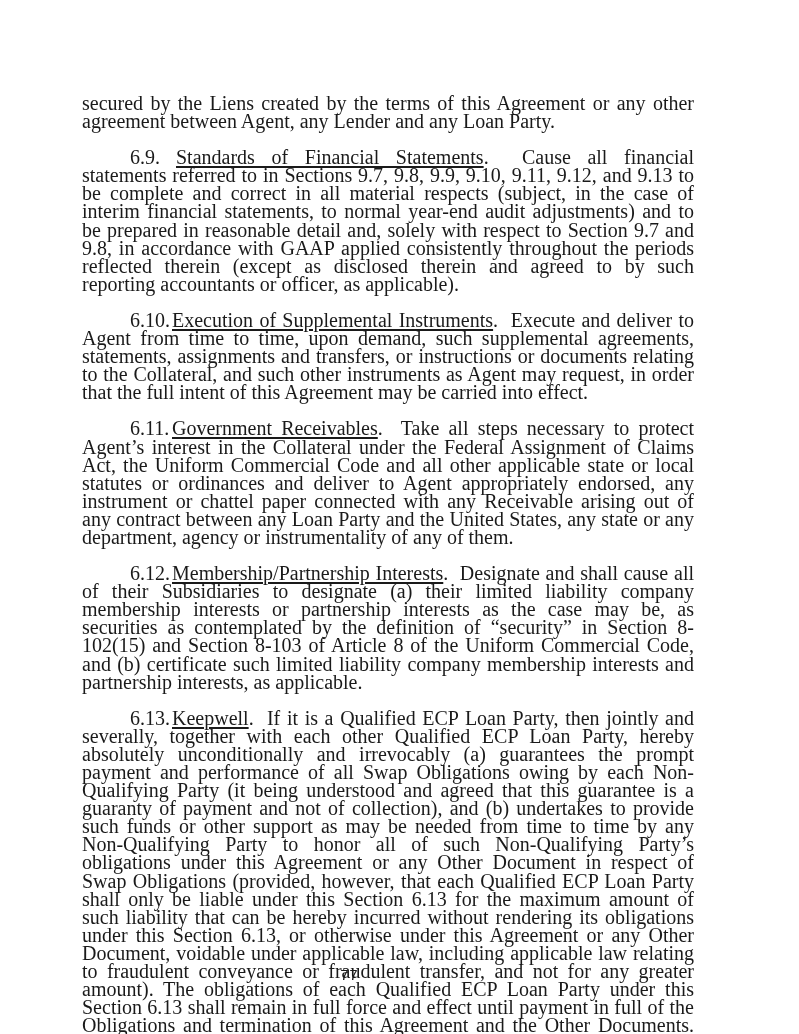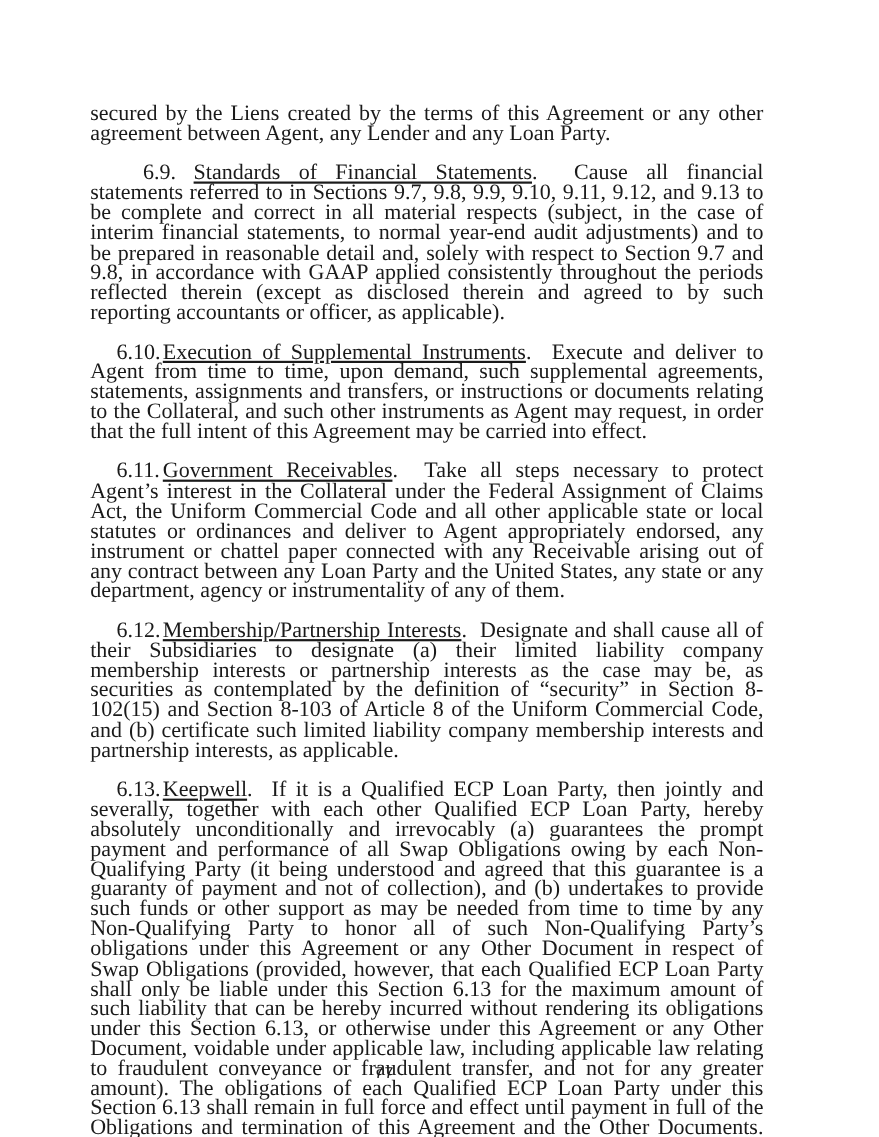--- a/index.html
+++ b/index.html
@@ -9,21 +9,21 @@
     color: #1a1a1a;
   }
   .page {
     position: absolute; left: 82px; top: 94px; width: 612px;
     font-size: 20px; line-height: 18.1px;
   }
   .para { text-align: justify; margin: 0 0 18px 0; }
   .para.continuation { margin-bottom: 18px; }
   .num { display: inline-block; margin-left: 48px; }
   .num.n69 { width: 46px; }
-  .num.n6x { width: 42px; margin-left: 24px; }
+  .num.n6x { width: 42px; }
   .heading { text-decoration: underline; text-underline-offset: 2px; margin-top: 12px; }
   .page-number {
     position: absolute; left: 0; width: 698px; top: 968px;
     text-align: center; font-size: 15px; font-family: Liberation Mono, monospace;
   }
 </style>
 </head>
 <body>
 
 <div class="page">

